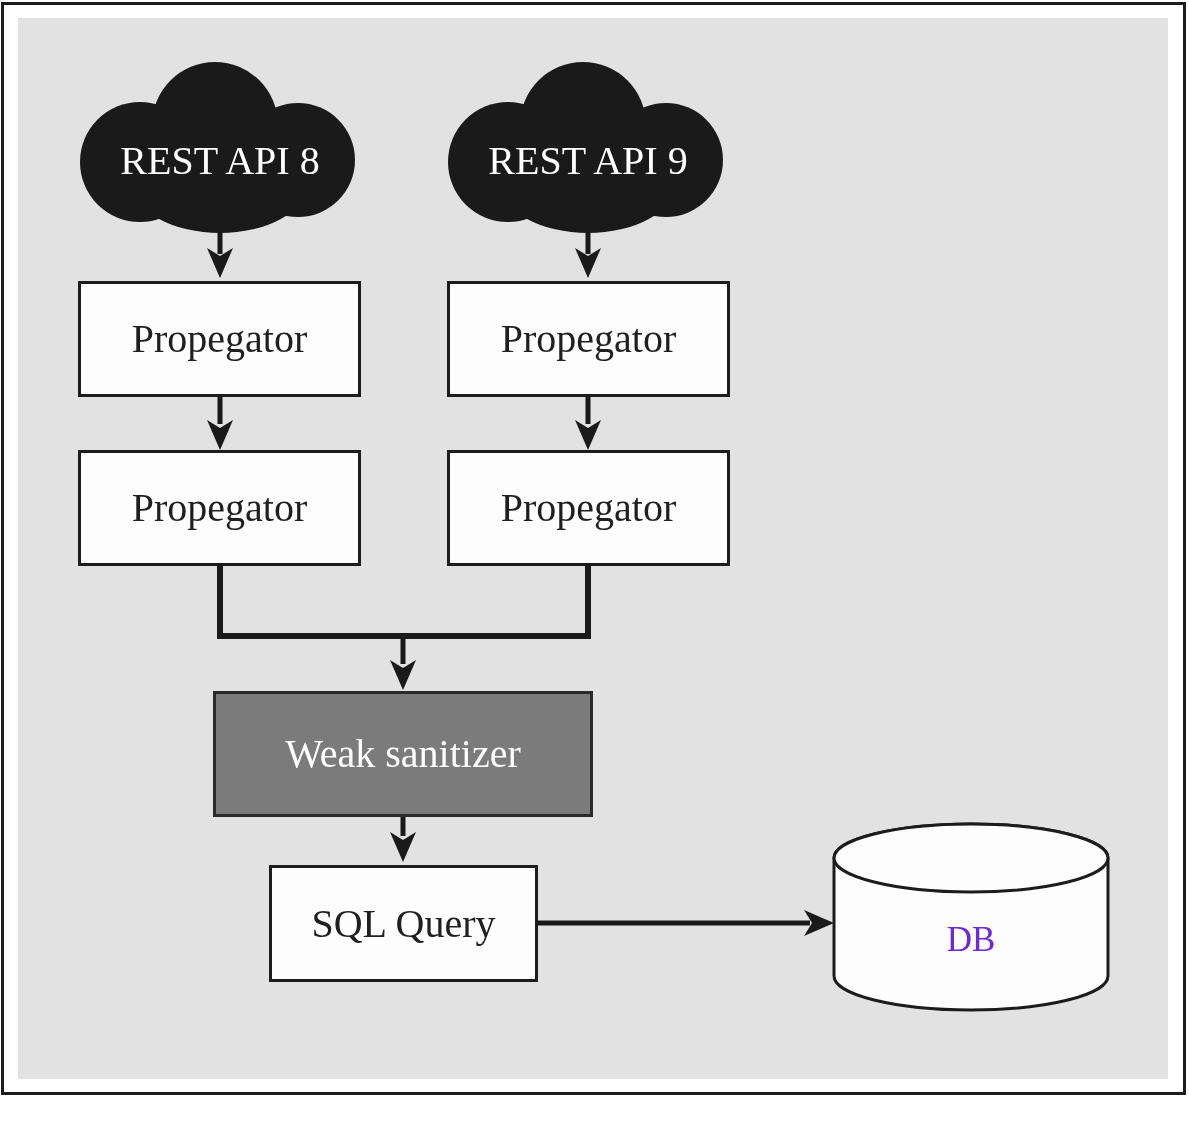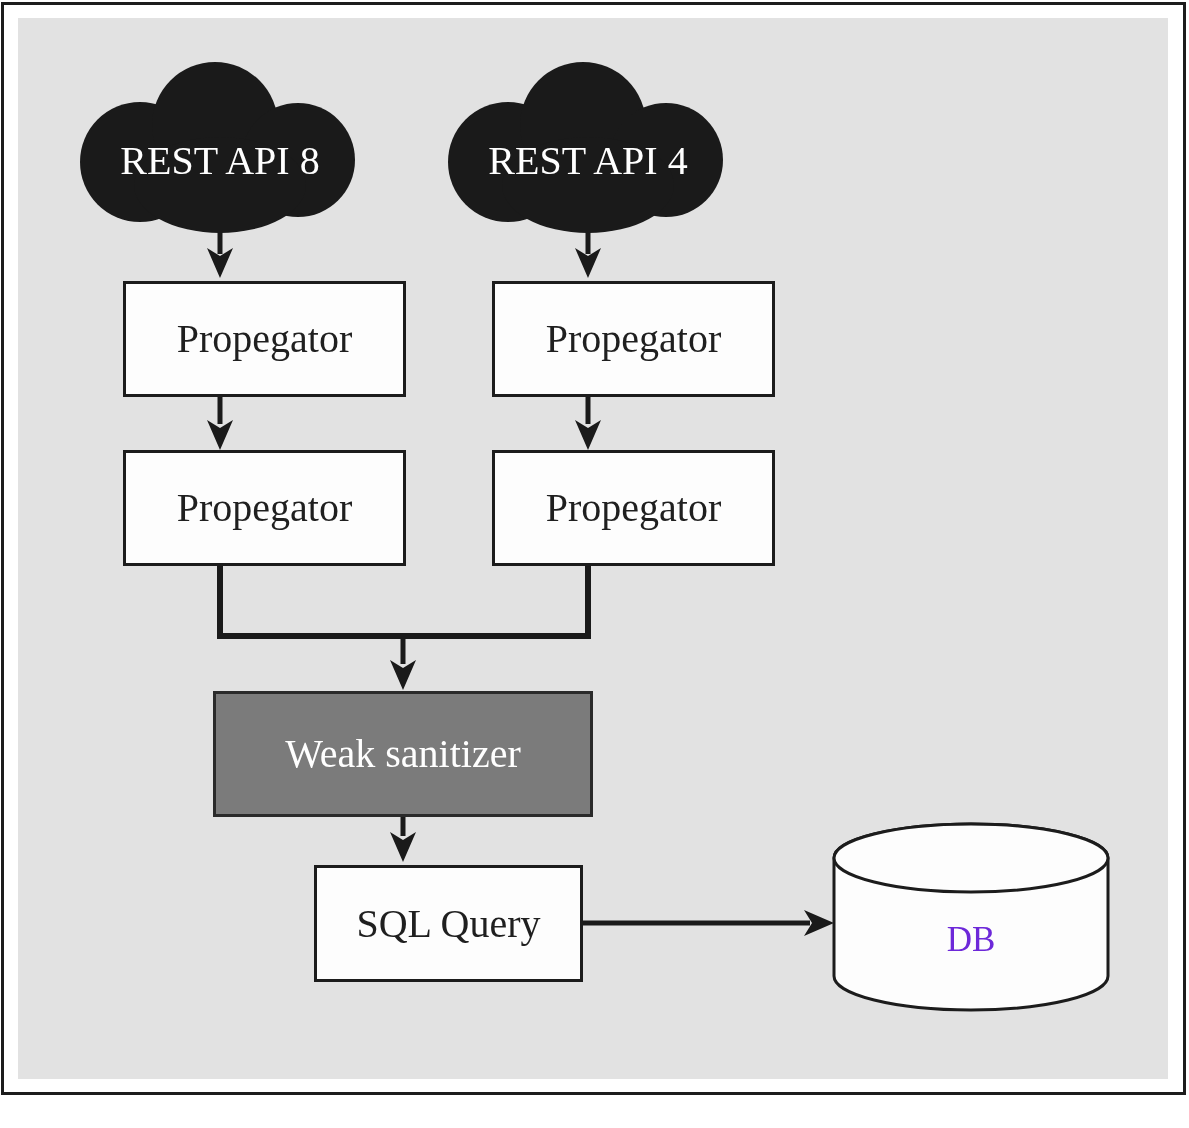--- a/index.html
+++ b/index.html
@@ -47,21 +47,20 @@
     align-items: center;
     justify-content: center;
     font-size: 40px;
     color: #1f1f1f;
     text-align: center;
     line-height: 1.1;
   }
   .node-box {
     background: #fdfdfd;
     border: 3px solid #1c1c1c;
-    margin-left: 45px;
   }
   .node-prop-1a { left: 78px;  top: 281px; width: 283px; height: 116px; }
   .node-prop-2a { left: 447px; top: 281px; width: 283px; height: 116px; }
   .node-prop-1b { left: 78px;  top: 450px; width: 283px; height: 116px; }
   .node-prop-2b { left: 447px; top: 450px; width: 283px; height: 116px; }
   .node-sanitizer {
     left: 213px; top: 691px; width: 380px; height: 126px;
     background: #7b7b7b;
     border: 3px solid #2a2a2a;
     color: #ffffff;
@@ -156,21 +155,21 @@
       <path d="M834,923 L804,910 L812,923 L804,936 Z" stroke="none"></path>
     </g>
 
     <g stroke="#1c1c1c" stroke-width="3" fill="#fdfdfd">
       <path d="M834,858 L834,976 A137,34 0 0 0 1108,976 L1108,858 A137,34 0 0 0 834,858 Z"></path>
       <ellipse cx="971" cy="858" rx="137" ry="34"></ellipse>
     </g>
   </svg>
 
   <div class="cloud-label cloud-label-1">REST API 8</div>
-  <div class="cloud-label cloud-label-2">REST API 4</div>
+  <div class="cloud-label cloud-label-2">REST API 9</div>
 
   <div class="node node-box node-prop-1a">Propegator</div>
   <div class="node node-box node-prop-2a">Propegator</div>
   <div class="node node-box node-prop-1b">Propegator</div>
   <div class="node node-box node-prop-2b">Propegator</div>
 
   <div class="node node-sanitizer">Weak sanitizer</div>
 
   <div class="node node-box node-sql">SQL Query</div>
 

